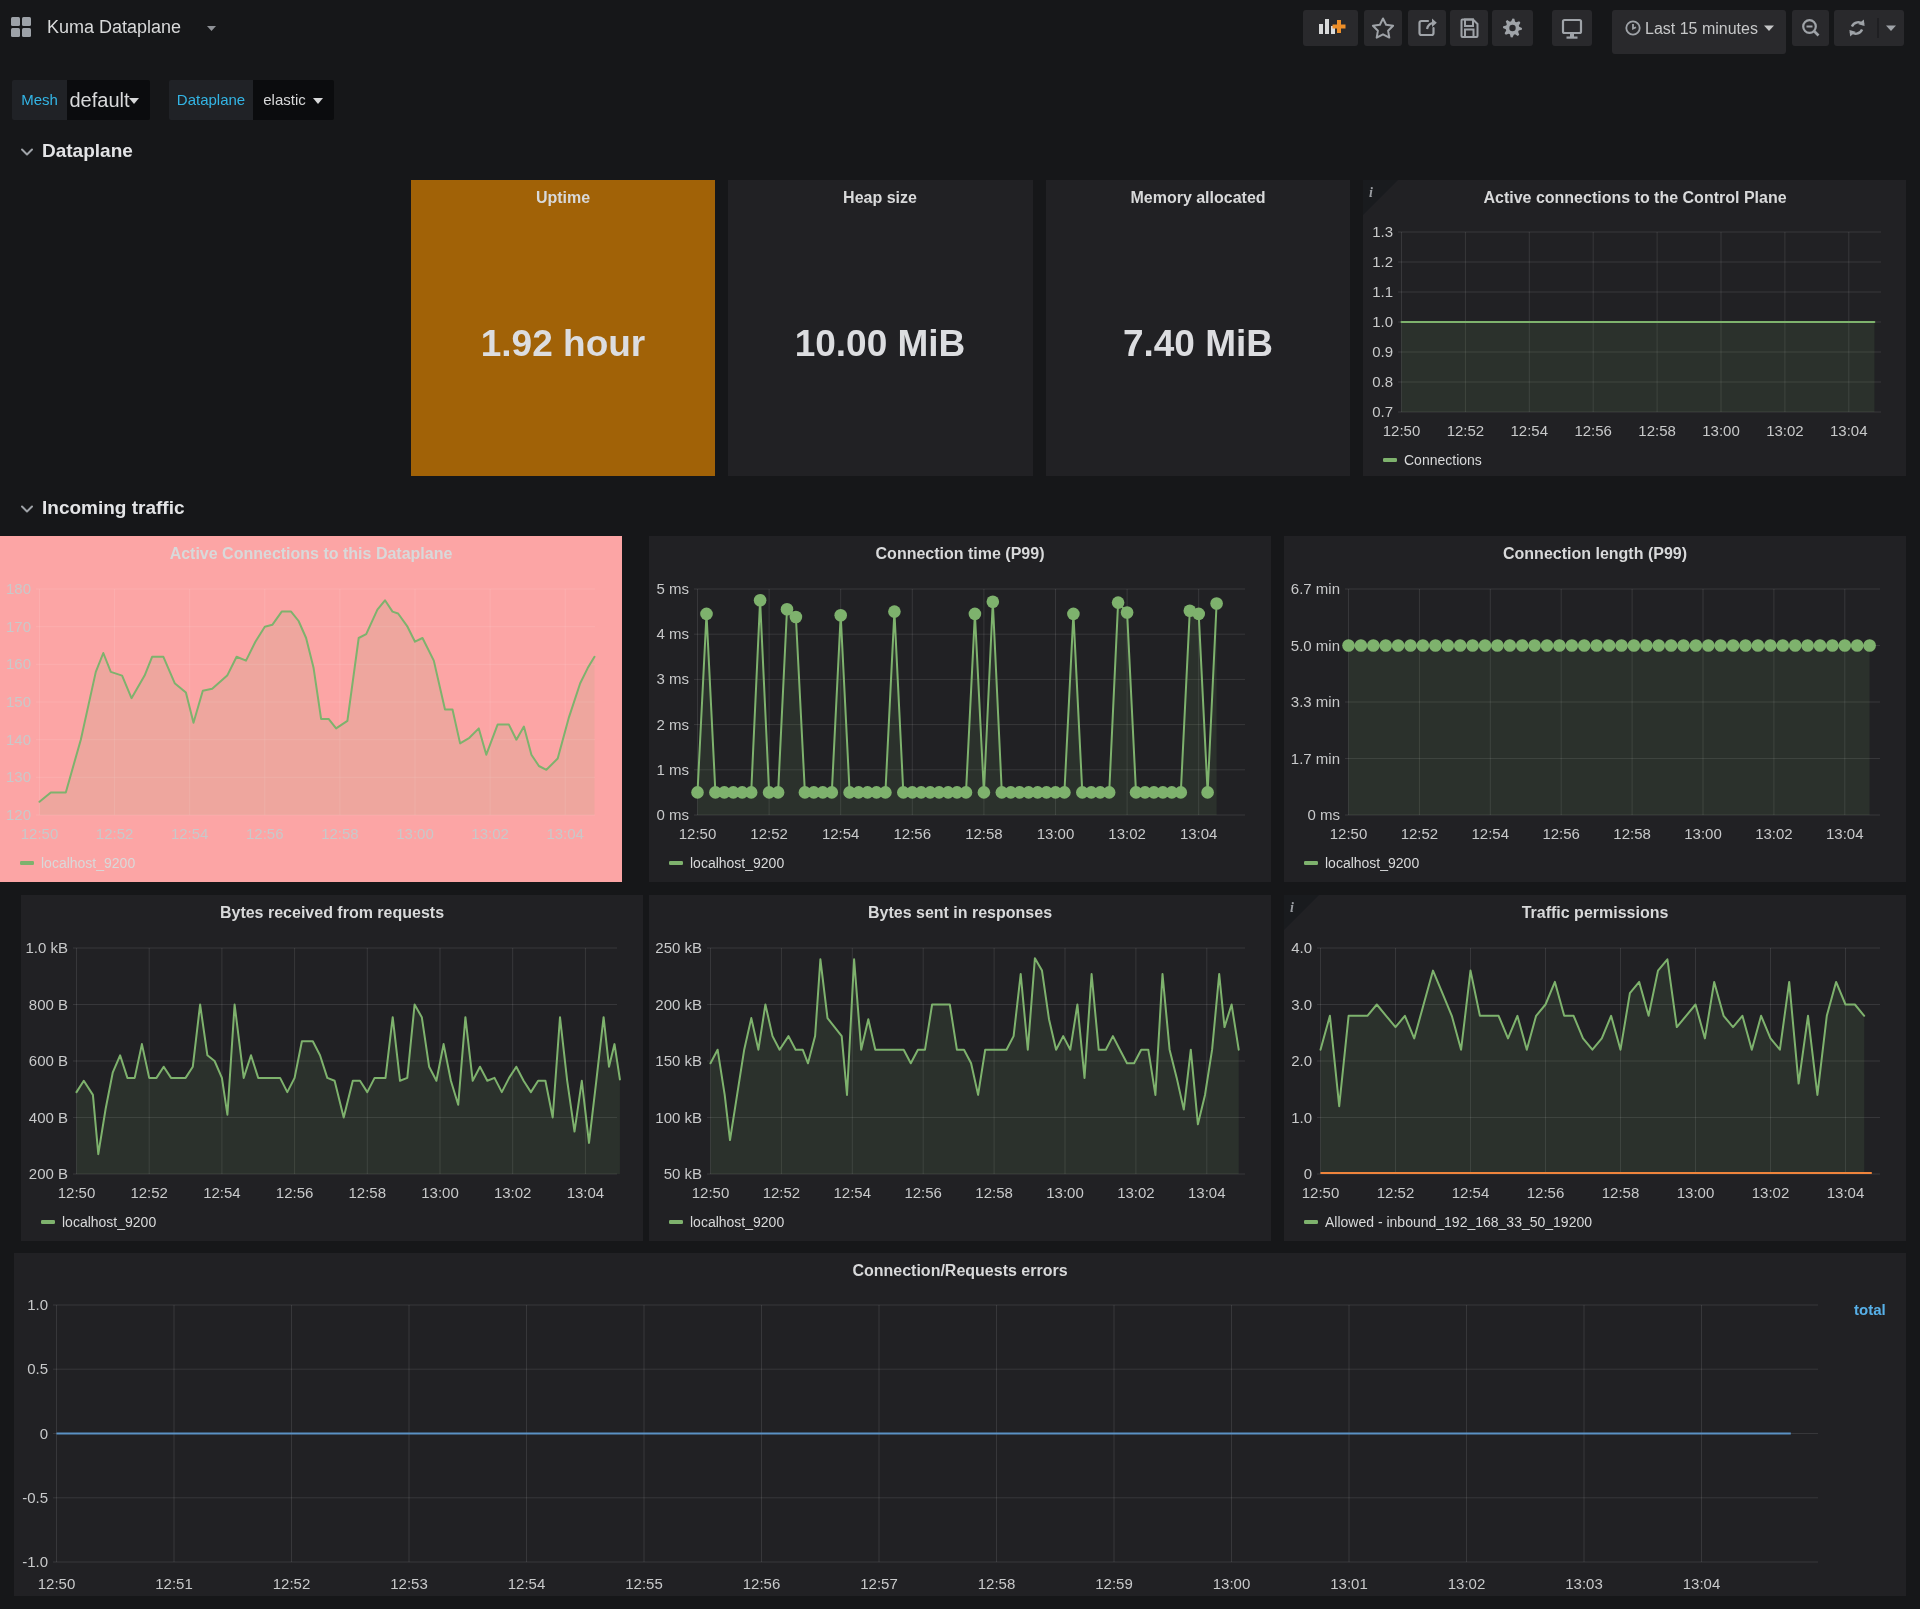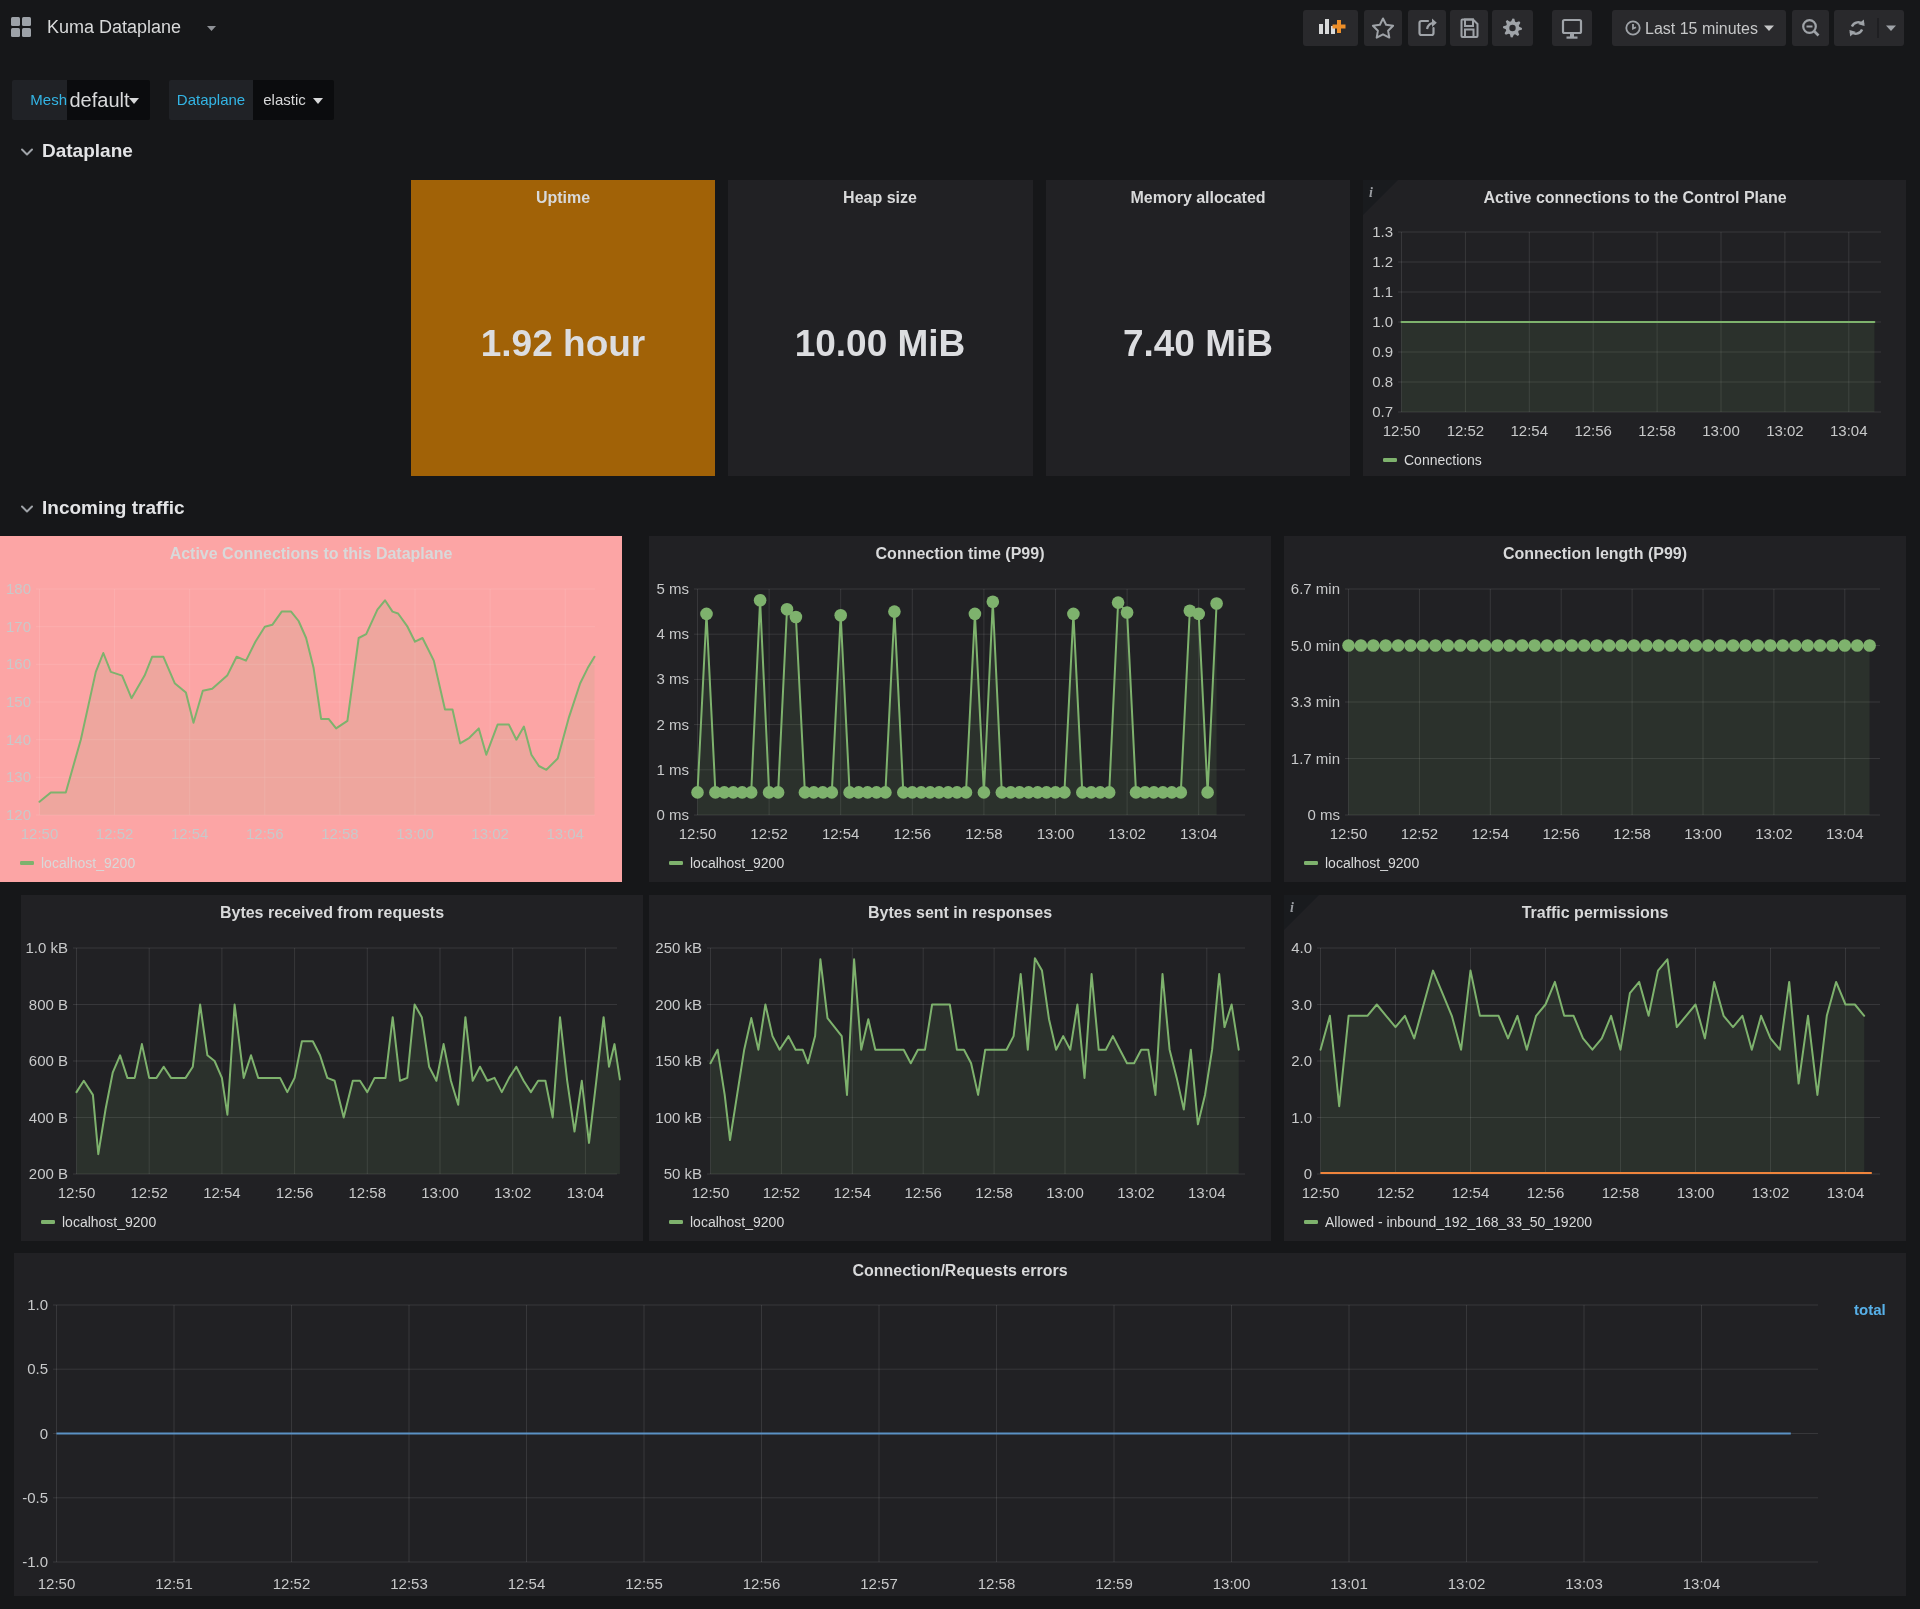--- a/index.html
+++ b/index.html
@@ -42,21 +42,21 @@
       </svg></div>
     <div style="position:absolute;left:1492px;top:10px;width:41px;height:36px;background:#29292c;border-radius:3px;"><svg width="41" height="36" viewBox="0 0 41 36">
         <path d="M30.00,18.00 L29.82,19.85 L26.78,20.60 L26.15,21.78 L27.22,24.72 L25.78,25.90 L23.10,24.28 L21.83,24.67 L20.50,27.50 L18.65,27.32 L17.90,24.28 L16.72,23.65 L13.78,24.72 L12.60,23.28 L14.22,20.60 L13.83,19.33 L11.00,18.00 L11.18,16.15 L14.22,15.40 L14.85,14.22 L13.78,11.28 L15.22,10.10 L17.90,11.72 L19.17,11.33 L20.50,8.50 L22.35,8.68 L23.10,11.72 L24.28,12.35 L27.22,11.28 L28.40,12.72 L26.78,15.40 L27.17,16.67 Z" fill="#9fa3a8"></path>
         <circle cx="20.5" cy="18" r="3.2" fill="#29292c"></circle>
       </svg></div>
     <div style="position:absolute;left:1552px;top:10px;width:40px;height:36px;background:#29292c;border-radius:3px;"><svg width="40" height="36" viewBox="0 0 40 36">
         <rect x="11" y="10" width="18" height="13" rx="1.5" fill="none" stroke="#9fa3a8" stroke-width="2.2"></rect>
         <rect x="18" y="24" width="4" height="3" fill="#9fa3a8"></rect>
         <rect x="14.5" y="26.5" width="11" height="2.2" fill="#9fa3a8"></rect>
       </svg></div>
-    <div style="position:absolute;left:1612px;top:10px;width:174px;height:36px;background:#29292c;border-radius:3px;"><svg width="174" height="36" viewBox="0 0 174 36">
+    <div style="position:absolute;left:1612px;top:10px;width:174px;height:44px;background:#29292c;border-radius:3px;"><svg width="174" height="36" viewBox="0 0 174 36">
         <circle cx="21" cy="18" r="6.7" fill="none" stroke="#9fa3a8" stroke-width="1.8"></circle>
         <path d="M21 14v4.6l3-1.4" fill="none" stroke="#9fa3a8" stroke-width="1.8"></path>
         <text x="33" y="24" font-size="16" font-weight="500" fill="#c6c7c8" font-family="Liberation Sans, sans-serif">Last 15 minutes</text>
         <polygon points="152,15.5 162,15.5 157,21" fill="#c6c7c8"></polygon>
       </svg></div>
     <div style="position:absolute;left:1792px;top:10px;width:37px;height:36px;background:#29292c;border-radius:3px;"><svg width="37" height="36" viewBox="0 0 37 36">
         <circle cx="17.5" cy="16.5" r="6.3" fill="none" stroke="#9fa3a8" stroke-width="2.2"></circle>
         <line x1="14.5" y1="16.5" x2="20.5" y2="16.5" stroke="#9fa3a8" stroke-width="2"></line>
         <line x1="22" y1="21" x2="26.5" y2="25.5" stroke="#9fa3a8" stroke-width="2.6"></line>
       </svg></div>
@@ -68,21 +68,21 @@
         <g fill="#9fa3a8">
           <polygon points="29.8,9.5 30.6,16 24.4,14.2"></polygon>
           <polygon points="16.2,26.5 15.4,20 21.6,21.8"></polygon>
         </g>
         <line x1="44" y1="8" x2="44" y2="28" stroke="#1d1d1f" stroke-width="1.5"></line>
         <polygon points="52,15.5 62,15.5 57,21" fill="#9fa3a8"></polygon>
       </svg></div>
     <div style="position:absolute;left:12px;top:80px;height:40px;">
 <div style="position:absolute;left:0;top:0;width:55px;height:40px;background:#202226;border-radius:2px 0 0 2px;"></div>
 <div style="position:absolute;left:55px;top:0;width:83px;height:40px;background:#0b0c0e;border-radius:0 2px 2px 0;"></div>
-<div style="position:absolute;left:0;top:0;width:55px;height:40px;line-height:40px;text-align:right;color:#33b5e5;font-size:15px;font-weight:500;">Mesh</div>
+<div style="position:absolute;left:0;top:0;width:55px;height:40px;line-height:40px;text-align:center;color:#33b5e5;font-size:15px;font-weight:500;">Mesh</div>
 <div style="position:absolute;left:55px;top:0;width:65px;height:40px;line-height:40px;text-align:center;color:#d8d9da;font-size:20px;">default</div>
 <svg width="12" height="8" viewBox="0 0 12 8" style="position:absolute;left:116px;top:17px;">
         <polygon points="1,1 11,1 6,7" fill="#d8d9da"></polygon>
       </svg>
 </div>
     <div style="position:absolute;left:169px;top:80px;height:40px;">
 <div style="position:absolute;left:0;top:0;width:84px;height:40px;background:#202226;border-radius:2px 0 0 2px;"></div>
 <div style="position:absolute;left:84px;top:0;width:81px;height:40px;background:#0b0c0e;border-radius:0 2px 2px 0;"></div>
 <div style="position:absolute;left:0;top:0;width:84px;height:40px;line-height:40px;text-align:center;color:#33b5e5;font-size:15px;font-weight:500;">Dataplane</div>
 <div style="position:absolute;left:84px;top:0;width:63px;height:40px;line-height:40px;text-align:center;color:#d8d9da;font-size:15px;">elastic</div>

